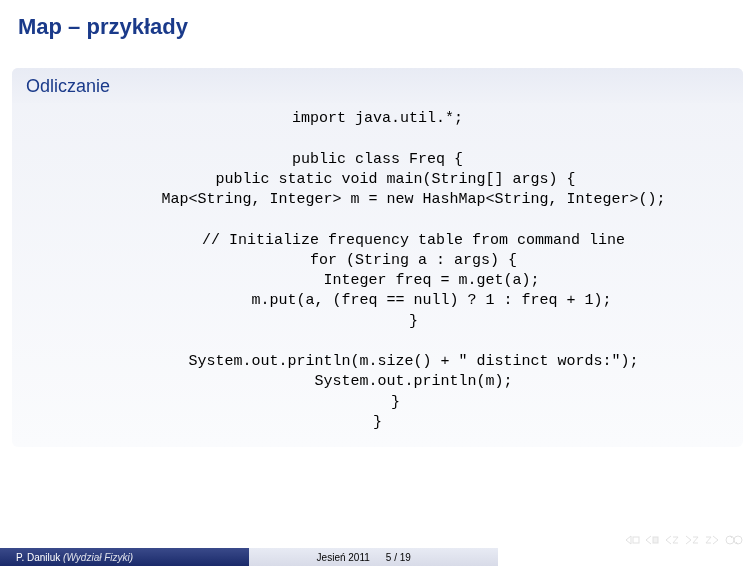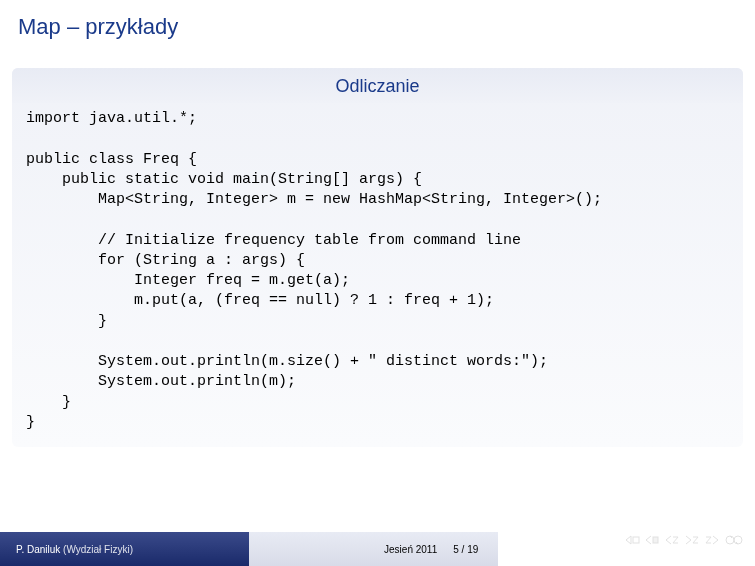--- a/index.html
+++ b/index.html
@@ -7,58 +7,58 @@
       width: 755px;
       height: 566px;
       font-family: sans-serif;
       background: #fff;
       position: relative;
       overflow: hidden;
     }
     .slide-title {
       color: #1a3a8a;
       font-size: 22px;
-      font-weight: normal;
+      font-weight: bold;
       padding: 14px 18px 10px 18px;
     }
     .block {
       margin: 18px 12px 0 12px;
       border-radius: 6px;
       overflow: hidden;
       background: linear-gradient(to bottom, #f0f2f8 0%, #fafbfd 100%);
     }
     .block-title {
       color: #1a3a8a;
       font-size: 18px;
       padding: 8px 14px 6px 14px;
       background: linear-gradient(to bottom, #e8ebf4 0%, #f0f2f8 100%);
-      text-align: center;
     }
     .code {
       padding: 6px 14px 14px 14px;
       font-family: "Courier New", monospace;
       font-size: 15px;
       line-height: 1.35;
       white-space: pre;
       color: #000;
+      text-align: center;
     }
     .nav-icons {
       position: absolute;
       right: 10px;
       bottom: 20px;
       display: flex;
       gap: 2px;
       align-items: center;
       opacity: 0.25;
     }
     .nav-icons svg { display: block; }
     .footer {
       position: absolute;
       left: 0; right: 0; bottom: 0;
-      height: 34px;
+      height: 18px;
       display: flex;
       font-size: 10px;
     }
     .footer-left {
       flex: 0 0 33%;
       background: linear-gradient(to bottom, #3a4a8a, #1a2a6a);
       color: #fff;
       display: flex;
       align-items: center;
       padding-left: 16px;
@@ -70,25 +70,25 @@
       display: flex;
       align-items: center;
       justify-content: center;
     }
     .footer-right {
       flex: 0 0 33%;
       background: linear-gradient(to bottom, #e8ebf4, #d8dbe8);
       color: #000;
       display: flex;
       align-items: center;
-      justify-content: flex-end;
+      justify-content: center;
       padding-right: 20px;
       gap: 16px;
     }
-    .affil { opacity: 0.85; }
+    .affil { opacity: 0.85; font-style: italic; }
   </style>
 </head>
 <body>
 
 <div class="slide-title">Map – przykłady</div>
 
 <div class="block">
   <div class="block-title">Odliczanie</div>
   <div class="code">import java.util.*;
 

